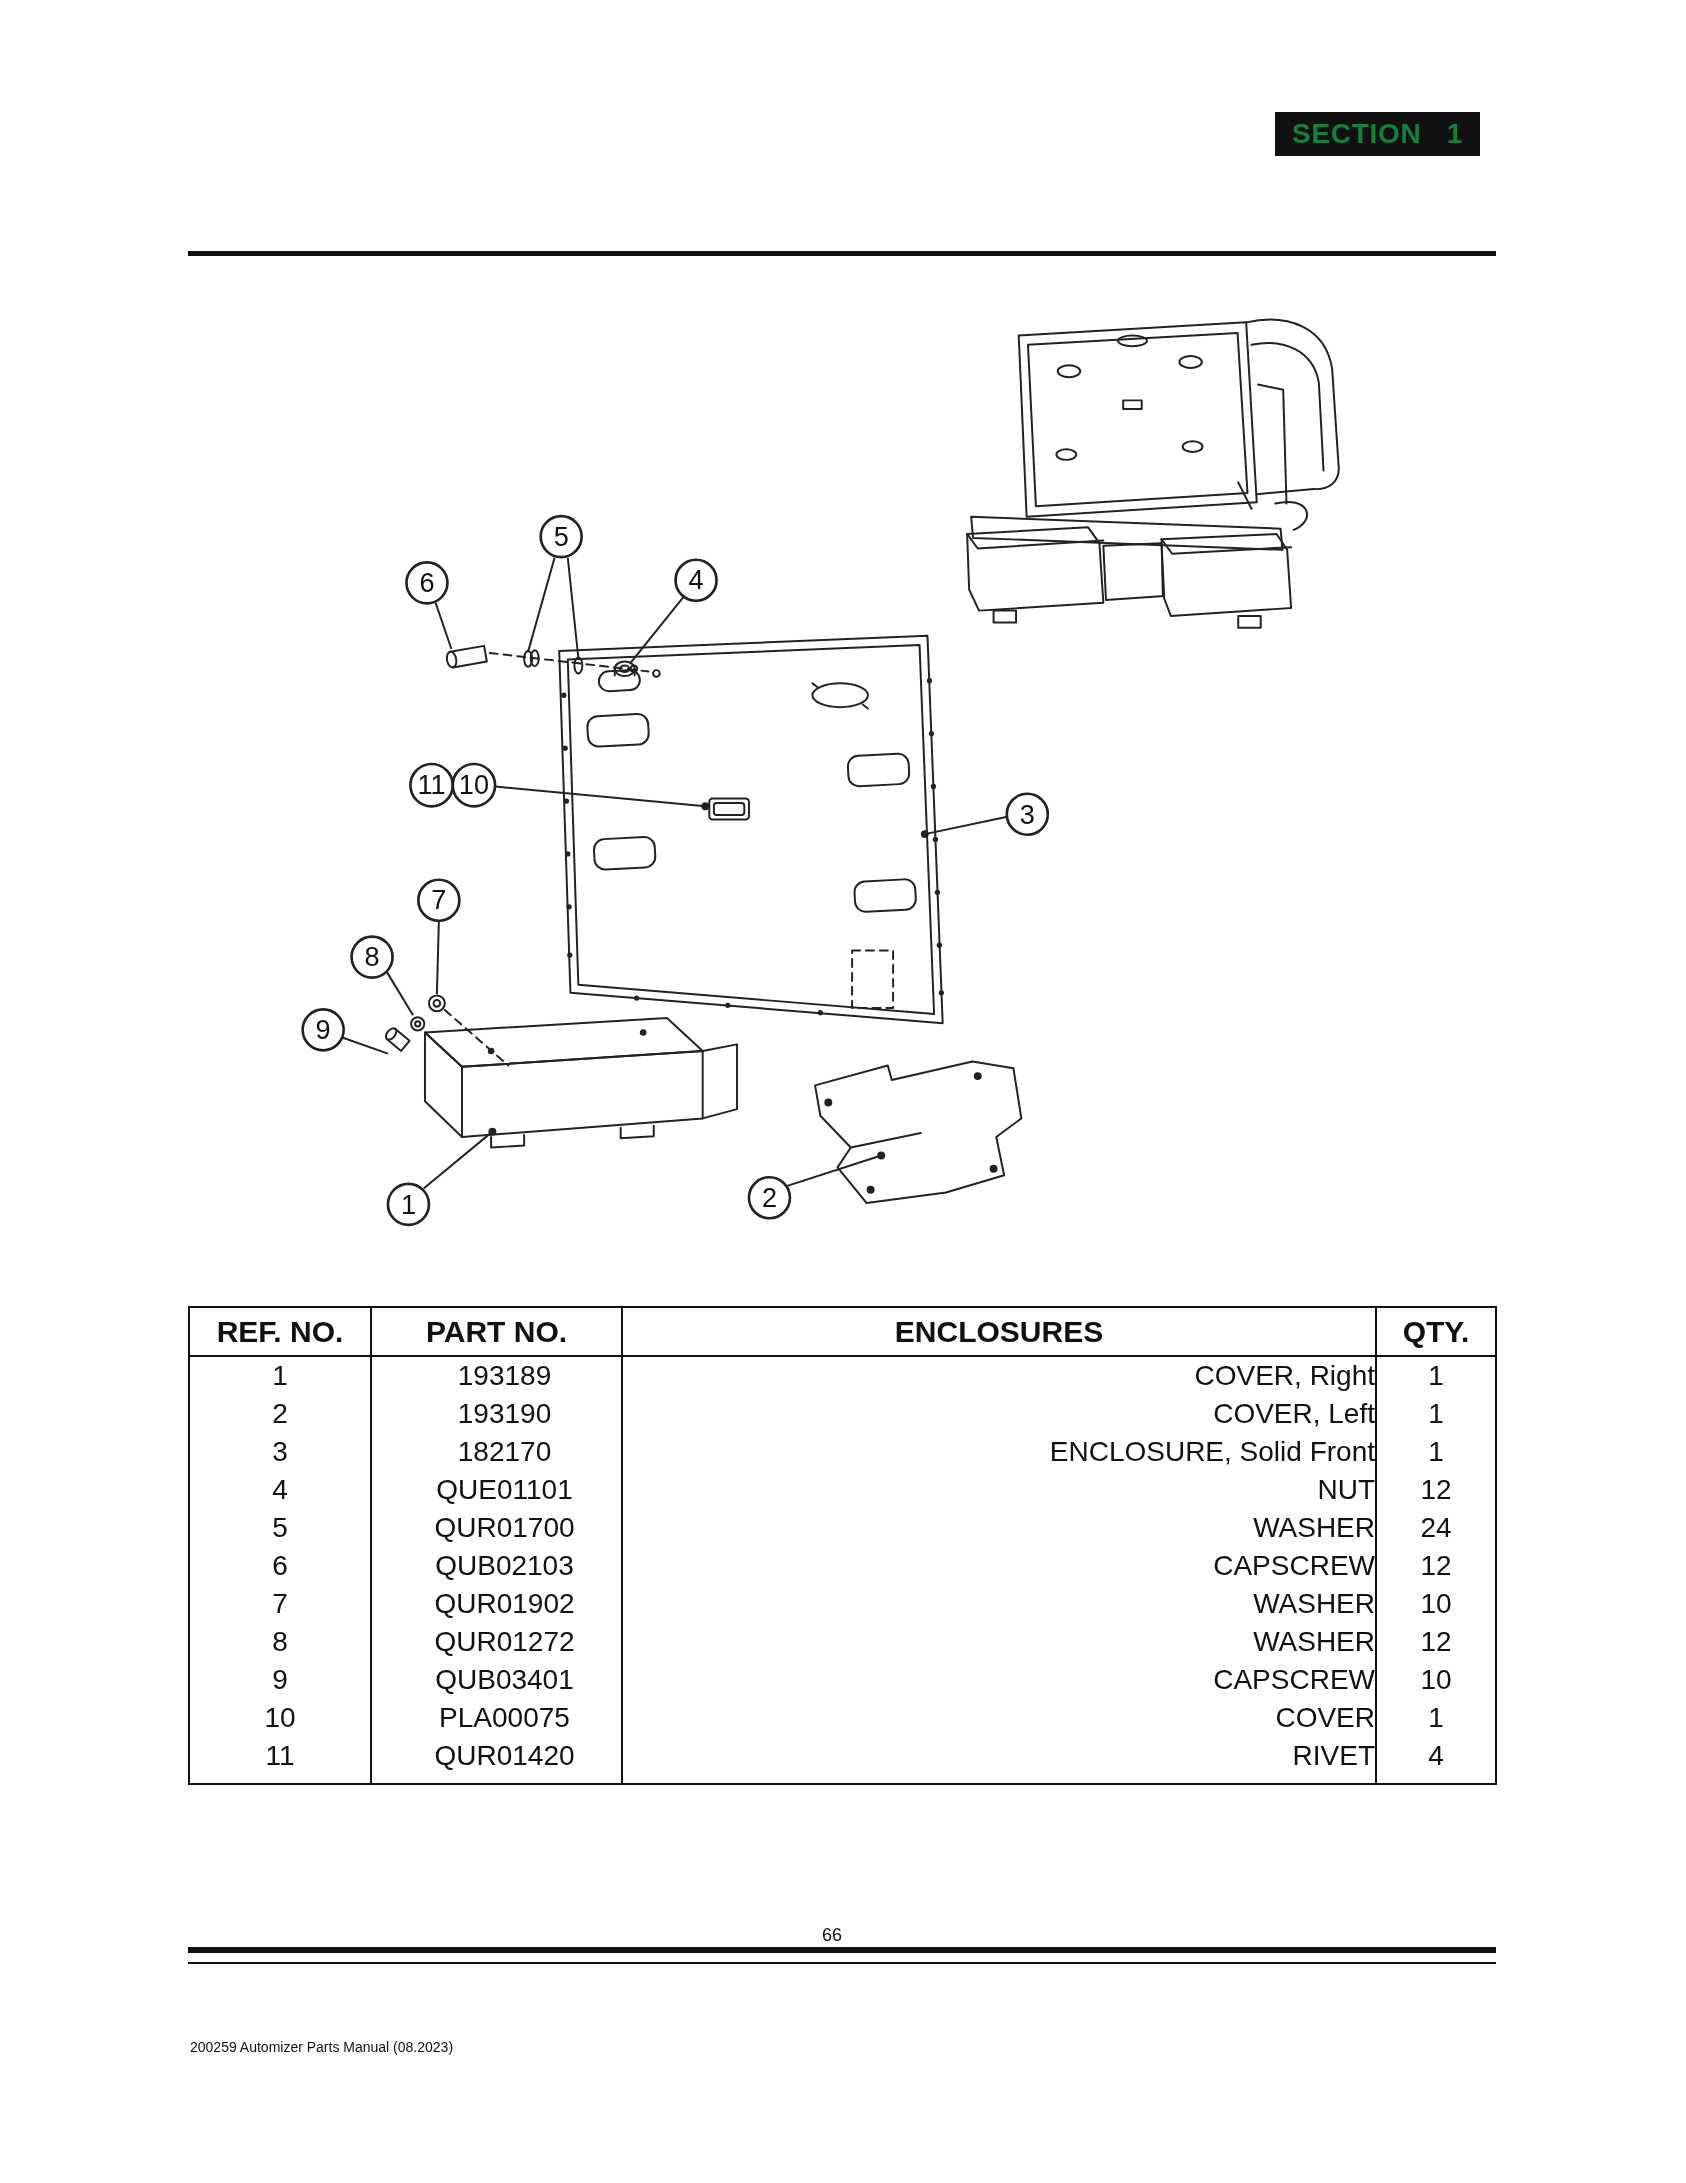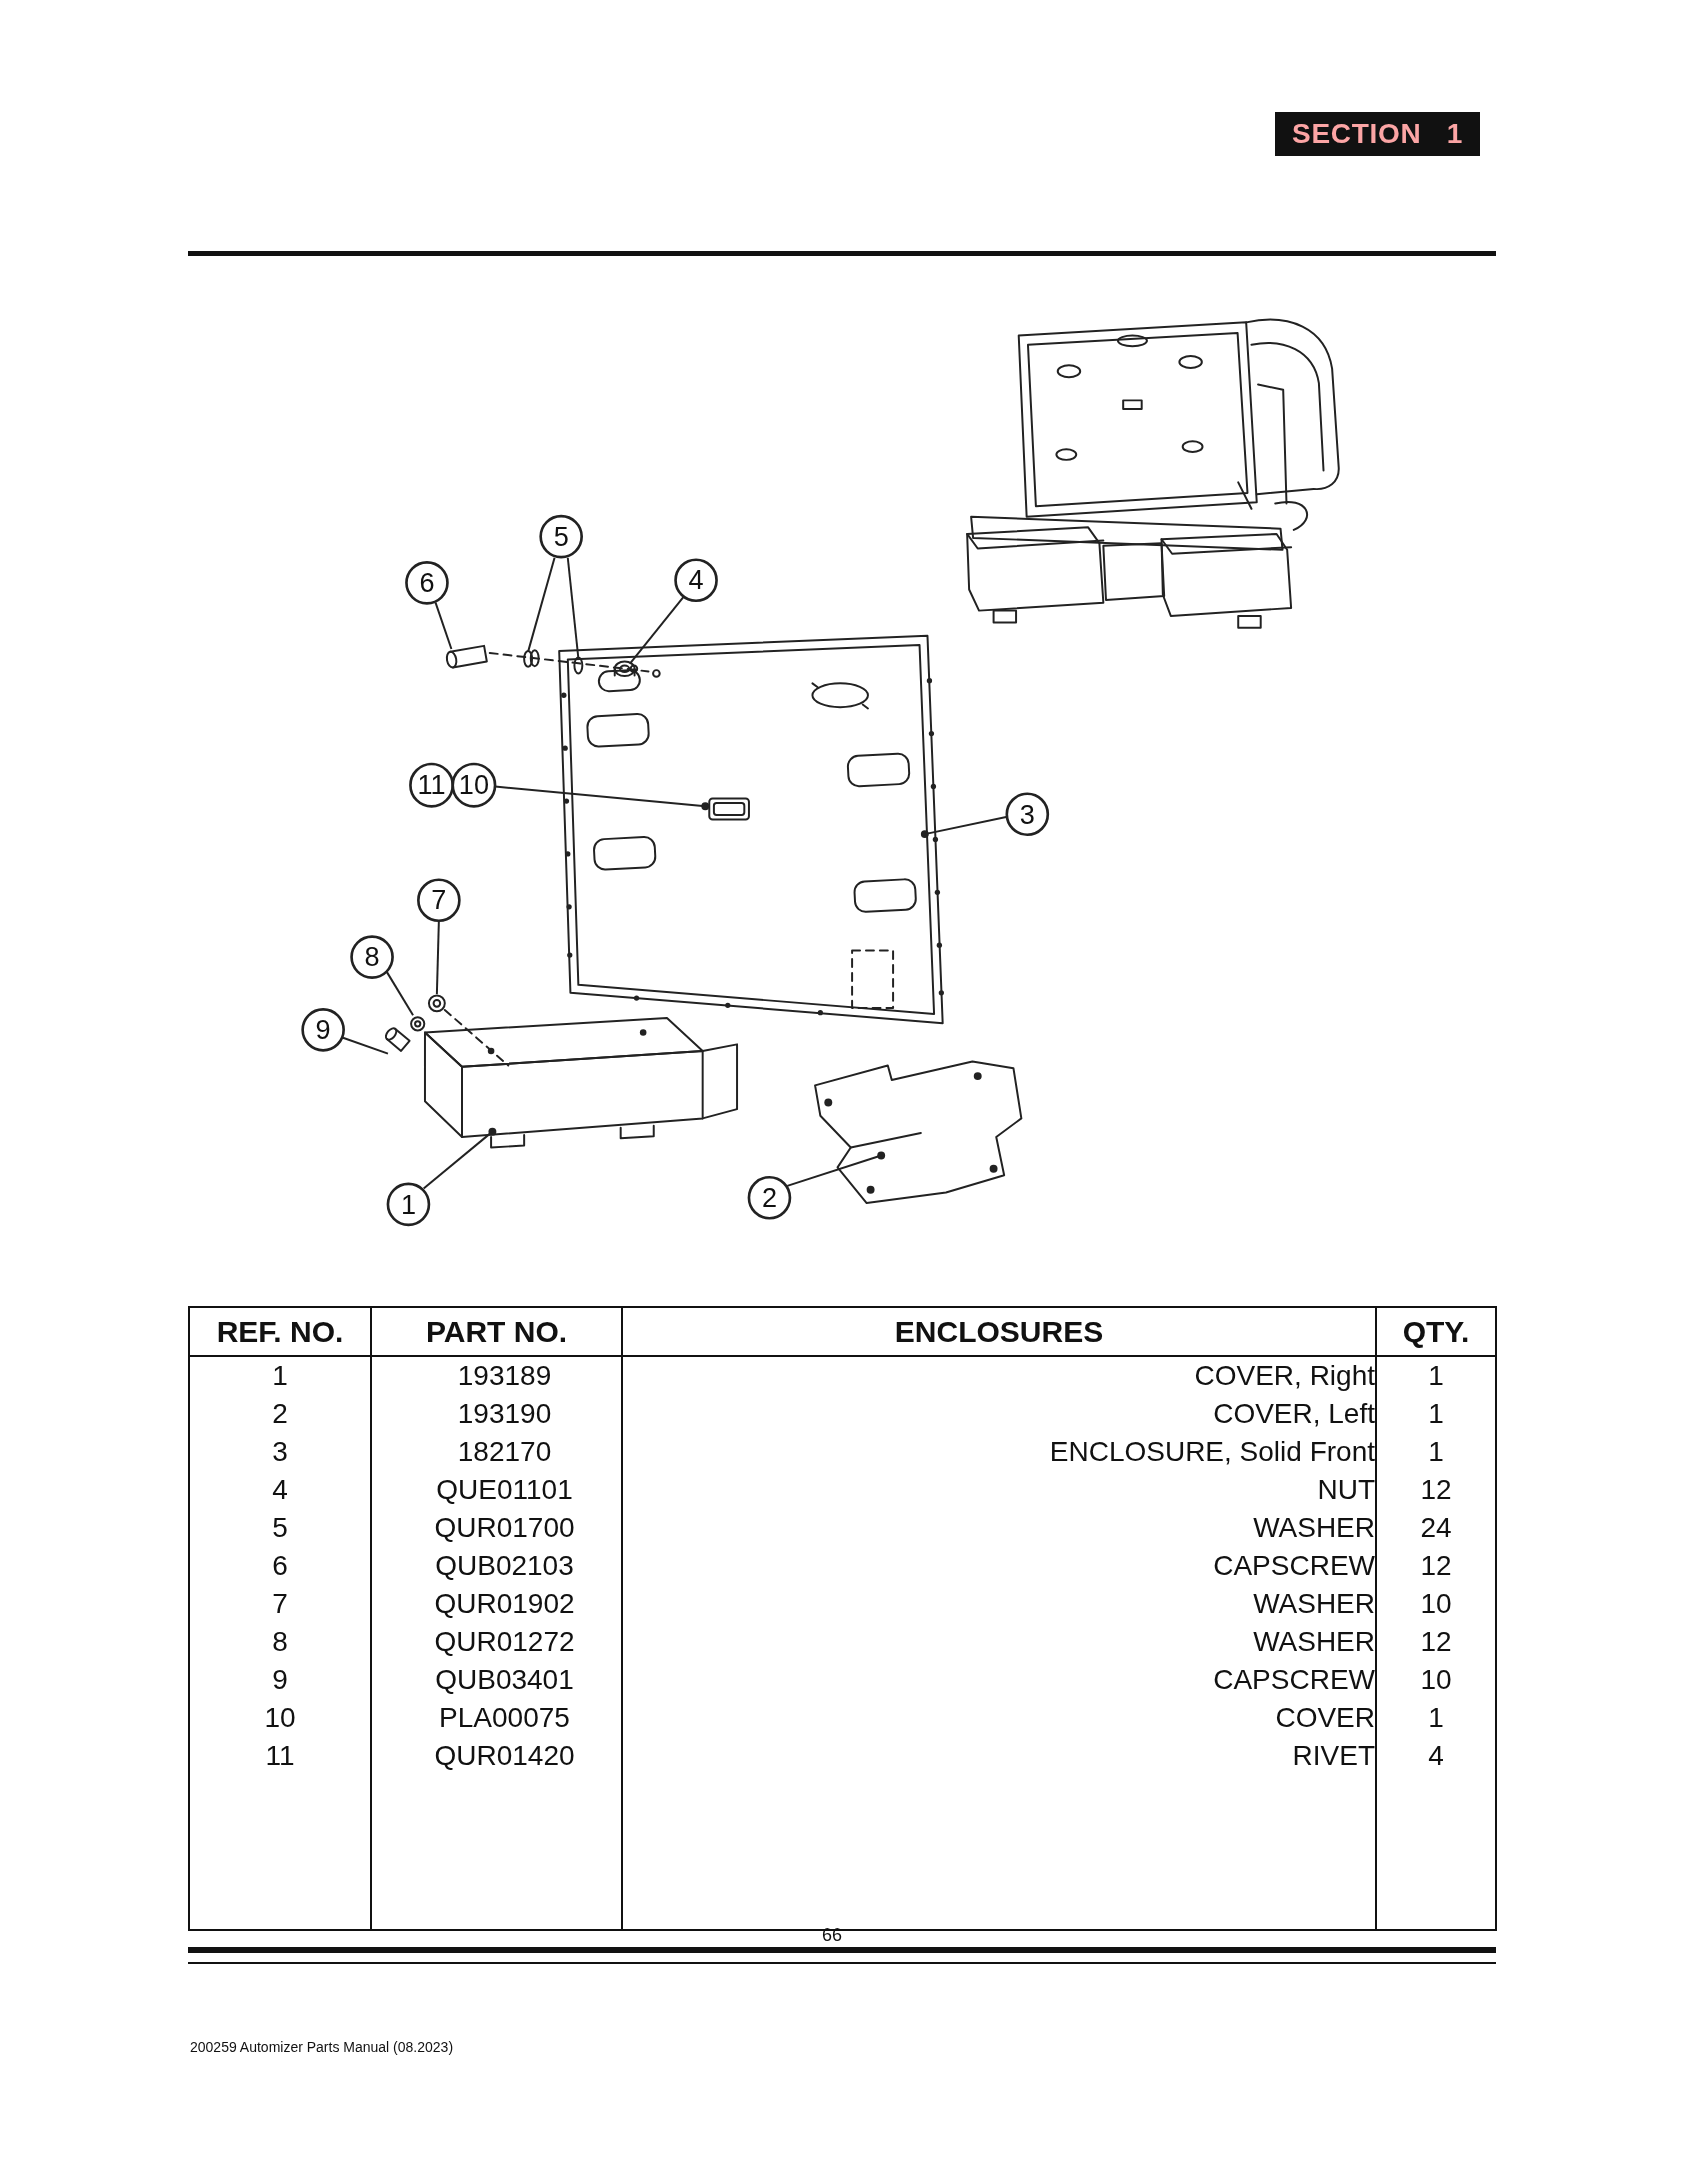--- a/index.html
+++ b/index.html
@@ -13,21 +13,21 @@
     color: #111;
     overflow: hidden;
   }
   .section-badge {
     position: absolute;
     top: 112px;
     left: 1275px;
     width: 205px;
     height: 44px;
     background: #111;
-    color: #fca5a5;
+    color: #15803d;
     font-size: 28px;
     font-weight: bold;
     display: flex;
     align-items: center;
     justify-content: space-between;
     padding: 0 17px;
     letter-spacing: 0.7px;
   }
   .page-title {
     position: absolute;
@@ -52,21 +52,21 @@
     top: 284px;
     left: 0;
     width: 1687px;
     height: 1005px;
   }
   .table-wrap {
     position: absolute;
     top: 1306px;
     left: 188px;
     width: 1308px;
-    height: 625px;
+    height: 479px;
   }
   table.parts-table {
     width: 100%;
     height: 100%;
     border-collapse: collapse;
     table-layout: fixed;
     border: 2.6px solid #111;
     font-size: 28px;
   }
   .parts-table th {

